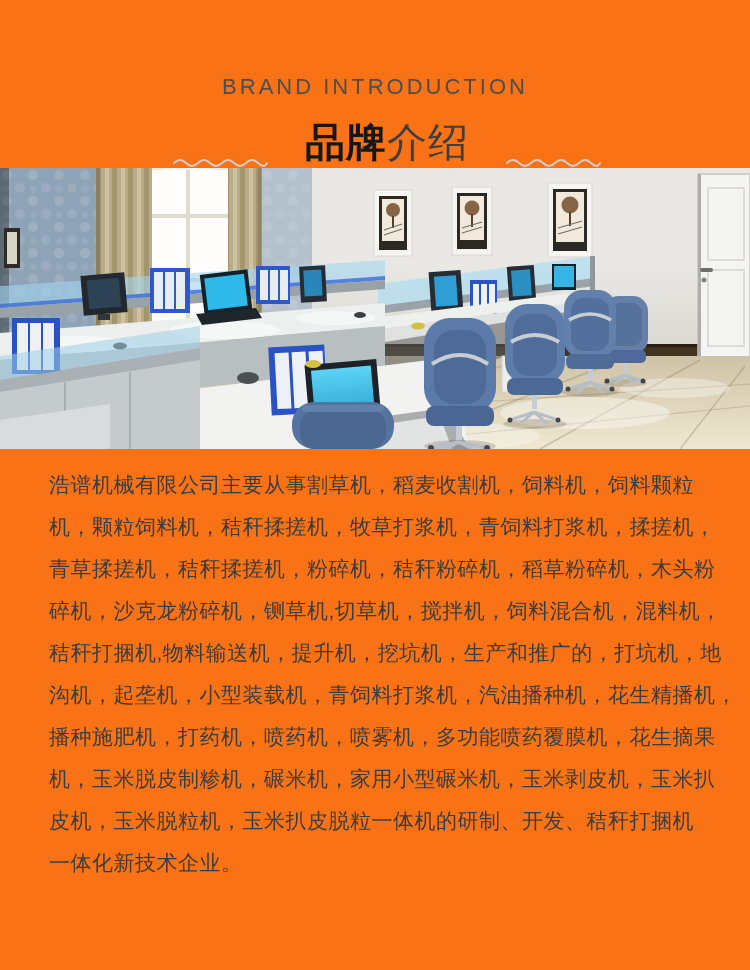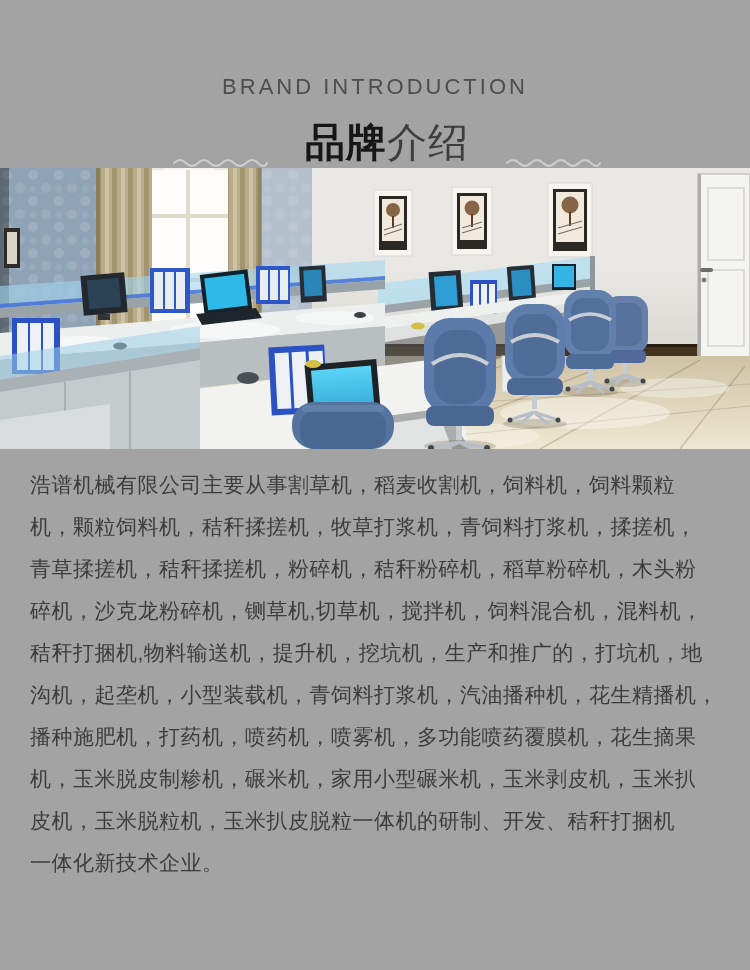--- a/index.html
+++ b/index.html
@@ -1,28 +1,28 @@
 <!DOCTYPE html>
 <html><head>
 <meta charset="utf-8">
 <style>
   html,body{margin:0;padding:0;background:#ffffff;}
-  .page{position:relative;width:750px;height:970px;background:#a3a3a3;overflow:hidden;
+  .page{position:relative;width:750px;height:970px;background:#f97316;overflow:hidden;
         font-family:"Liberation Sans","DejaVu Sans",sans-serif;}
   .subtitle{position:absolute;top:74px;left:0;width:100%;text-align:center;
         font-size:22px;letter-spacing:3px;color:#4d4d4d;font-weight:500;}
   .title-row{position:absolute;top:116px;left:0;width:100%;height:52px;
         display:flex;align-items:flex-end;justify-content:center;gap:36px;padding-left:12px;}
   .title{margin:0;font-size:40px;letter-spacing:1px;line-height:52px;white-space:nowrap;}
   .title .bold{font-weight:700;color:#161616;}
   .title .light{font-weight:400;color:#3e3e3e;}
   .wave{display:block;flex:0 0 auto;}
   .photo{position:absolute;top:168px;left:0;width:750px;height:281px;background:#e9e8e4;}
   .photo svg{display:block;}
-  .intro{position:absolute;top:464px;left:30px;right:34px;}
+  .intro{position:absolute;top:464px;left:49px;right:34px;}
   .intro p{margin:0;font-size:21px;line-height:42px;color:#3c3c3c;
         letter-spacing:0.5px;white-space:nowrap;}
 </style>
 </head>
 <body>
 
 <div class="page">
 
   <div class="subtitle">BRAND INTRODUCTION</div>
 

